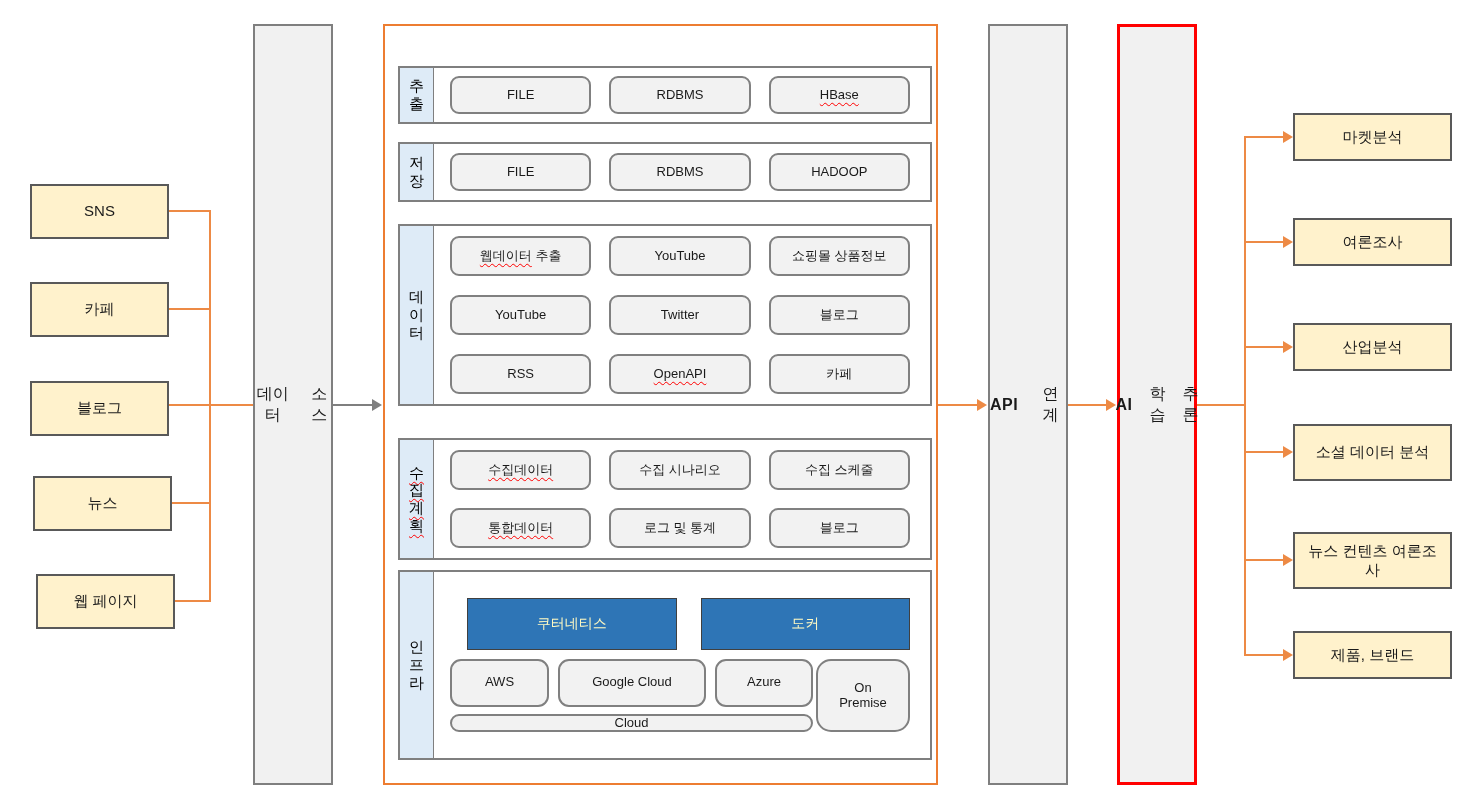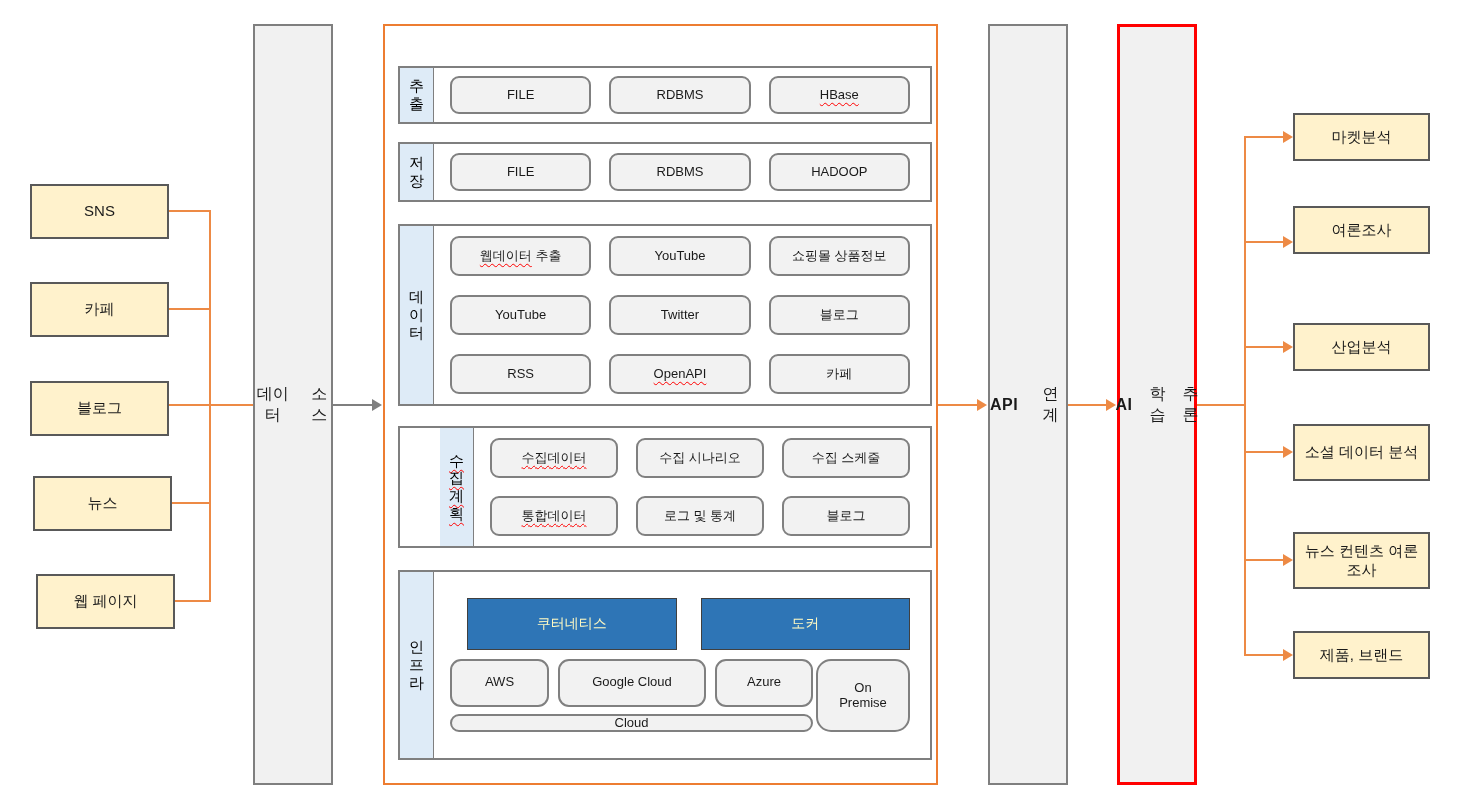--- a/index.html
+++ b/index.html
@@ -83,21 +83,21 @@
   .cloud-row { display:flex; gap:9px; }
   .cloud-row .chip { height:48px; border-radius:11px; }
   .chip.aws { flex:0 0 99px; }
   .chip.gcloud { flex:1; }
   .chip.azure { flex:0 0 98px; }
   .chip.cloud-wide { height:30px; border-radius:9px; }
   .chip.on-prem { flex:0 0 94px; height:auto; border-radius:15px;
                   padding:0 18px; }
 
   
-  .out-box { left:1293px; width:137px; }
+  .out-box { left:1293px; width:159px; }
 </style>
 </head>
 <body>
 
 <div class="canvas">
 
   <div class="term-box" style="left:30px; top:184px; width:139px; height:55px;">
     <span>SNS</span>
   </div>
   <div class="term-box" style="left:30px; top:282px; width:139px; height:55px;">
@@ -204,21 +204,21 @@
                 <span class="sq">OpenAPI</span>
               </div>
             <div class="chip">
                 <span>카페</span>
               </div>
           </div>
         </div>
       </div>
     </div>
 
-    <div class="sec-row" style="top:400px; height:122px;padding-left:40px;">
+    <div class="sec-row" style="top:412px; height:122px;">
       <div class="sec-label">
         <div class="vtext sq">수집계획</div>
       </div>
       <div class="sec-content">
         <div class="rows-gap" style="gap:18px;">
           <div class="cols3">
             <div class="chip">
                 <span class="sq">수집데이터</span>
               </div>
             <div class="chip">
@@ -315,21 +315,21 @@
 
   <div class="hline" style="left:1244px; top:559px; width:39px;"></div>
   <div class="ahead" style="left:1283px; top:554px;"></div>
 
   <div class="hline" style="left:1244px; top:654px; width:39px;"></div>
   <div class="ahead" style="left:1283px; top:649px;"></div>
 
   <div class="term-box out-box" style="top:113px; height:48px;">
     <span>마켓분석</span>
   </div>
-  <div class="term-box out-box" style="top:206px; height:48px;">
+  <div class="term-box out-box" style="top:218px; height:48px;">
     <span>여론조사</span>
   </div>
   <div class="term-box out-box" style="top:323px; height:48px;">
     <span>산업분석</span>
   </div>
   <div class="term-box out-box" style="top:424px; height:57px;">
     <span>소셜 데이터 분석</span>
   </div>
   <div class="term-box out-box" style="top:532px; height:57px;">
     <span>뉴스 컨텐츠 여론조사</span>

